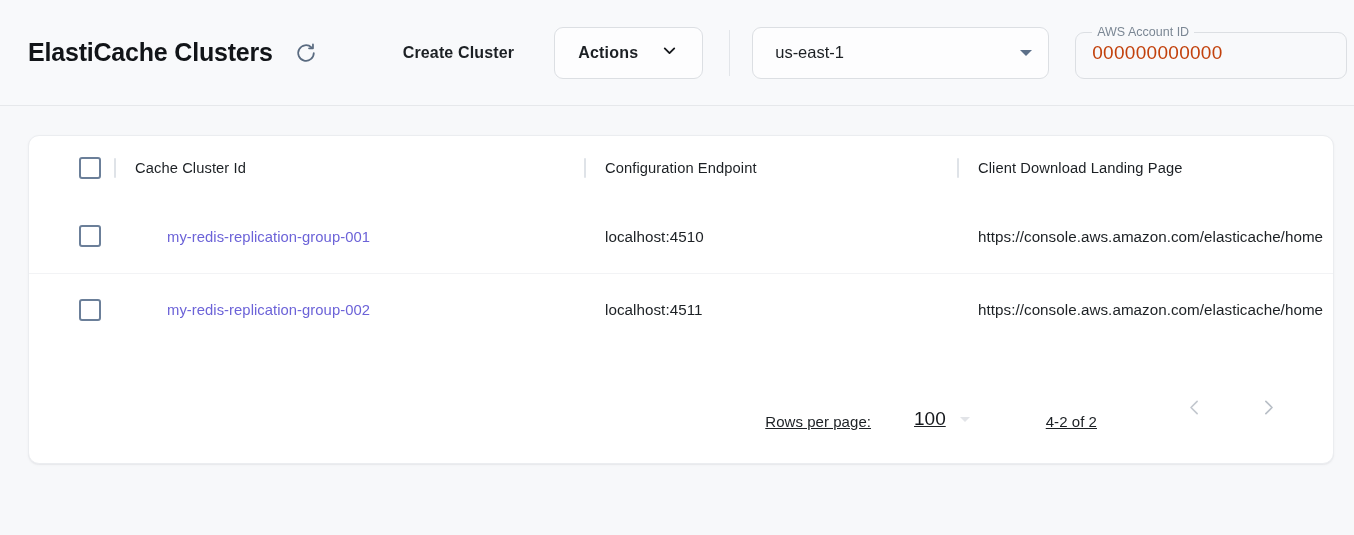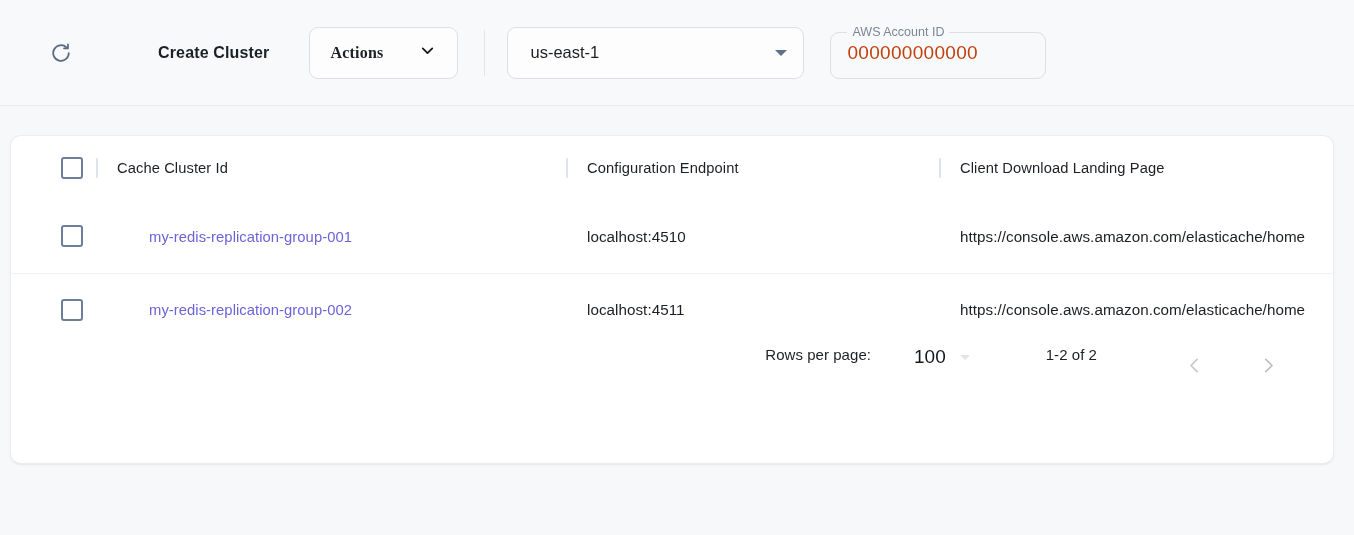--- a/index.html
+++ b/index.html
@@ -65,24 +65,24 @@
   .actions-btn {
     margin-left: 34px;
     height: 52px;
     min-width: 149px;
     border: 1px solid #dcdfe3;
     border-radius: 9px;
     background: #fdfdfe;
     display: flex;
     align-items: center;
     justify-content: center;
-    gap: 35px;
+    gap: 22px;
     padding: 0 20px;
     cursor: pointer;
-    font-family: Liberation Serif, serif;
+    font-family: Liberation Sans, sans-serif;
   }
 
   .actions-btn .label {
     font-size: 16px;
     font-weight: bold;
     color: #1c2024;
     letter-spacing: 0.2px;
   }
 
   .vdivider {
@@ -120,21 +120,21 @@
   }
 
   .tri-down.faint {
     border-left-width: 5px;
     border-right-width: 5px;
     border-top: 5px solid #e2e4e8;
   }
 
   .acct-field {
     margin-left: 26px;
-    width: 216px;
+    width: 272px;
     height: 53px;
     position: relative;
   }
 
   .acct-field fieldset {
     position: absolute;
     inset: 0;
     border: 1px solid #dcdfe3;
     border-radius: 9px;
     padding: 0 10px;
@@ -156,21 +156,21 @@
     height: 100%;
     display: flex;
     align-items: center;
     font-size: 19px;
     color: #c2410c;
     letter-spacing: 0.3px;
   }
 
   
   .content {
-    padding: 29px 20px 0 10px;
+    padding: 29px 20px 0 28px;
     height: calc(535px - 106px);
   }
 
   .card {
     background: #ffffff;
     border: 1px solid #ebedf0;
     border-radius: 11px;
     box-shadow: 0 1px 3px rgba(22,28,45,0.045), 0 1px 1px rgba(22,28,45,0.03);
     height: 329px;
     overflow: hidden;
@@ -246,24 +246,25 @@
     border-radius: 3px;
     background: #ffffff;
     cursor: pointer;
     display: block;
   }
 
   
   .pagination {
     height: 84px;
     display: flex;
-    align-items: flex-start;
+    align-items: flex-end;
     justify-content: flex-end;
     padding-right: 44px;
     gap: 16px;
+    text-decoration: underline;
   }
 
   .rpp-label {
     font-size: 15px;
     color: #1c2024;
     letter-spacing: 0.05px;
   }
 
   .rpp-select {
     margin-left: 27px;
@@ -298,20 +299,21 @@
   }
 
   .pg-btn.prev { margin-left: 60px; }
   .pg-btn.next { margin-left: 16px; }
 </style>
 </head>
 <body>
 
 <div class="appbar">
 
+  <div class="page-title">ElastiCache Clusters</div>
 
   <button class="refresh-btn">
     <svg width="22" height="22" viewBox="0 0 24 24" fill="none" aria-hidden="true">
       <path d="M20.5 12a8.5 8.5 0 1 1-2.6-6.1" stroke="#5a6b80" stroke-width="1.9" stroke-linecap="round" fill="none"></path>
       <path d="M19.6 2.6v4.3h-4.3" stroke="#5a6b80" stroke-width="1.9" stroke-linecap="round" stroke-linejoin="round" fill="none"></path>
     </svg>
   </button>
 
   <button class="create-cluster-btn">Create Cluster</button>
 
@@ -383,21 +385,21 @@
     </table>
 
     <div class="pagination">
       <span class="rpp-label">Rows per page:</span>
 
       <div class="rpp-select">
         <span class="value">100</span>
         <span class="tri-down faint"></span>
       </div>
 
-      <span class="range-label">1-2 of 2</span>
+      <span class="range-label">4-2 of 2</span>
 
       <button class="pg-btn prev">
         <span>
           <svg width="21" height="21" viewBox="0 0 24 24" fill="none" aria-hidden="true">
             <path d="M15 5l-7 7 7 7" stroke="#c3c8cf" stroke-width="1.9" stroke-linecap="round" stroke-linejoin="round"></path>
           </svg>
         </span>
       </button>
 
       <button class="pg-btn next">

